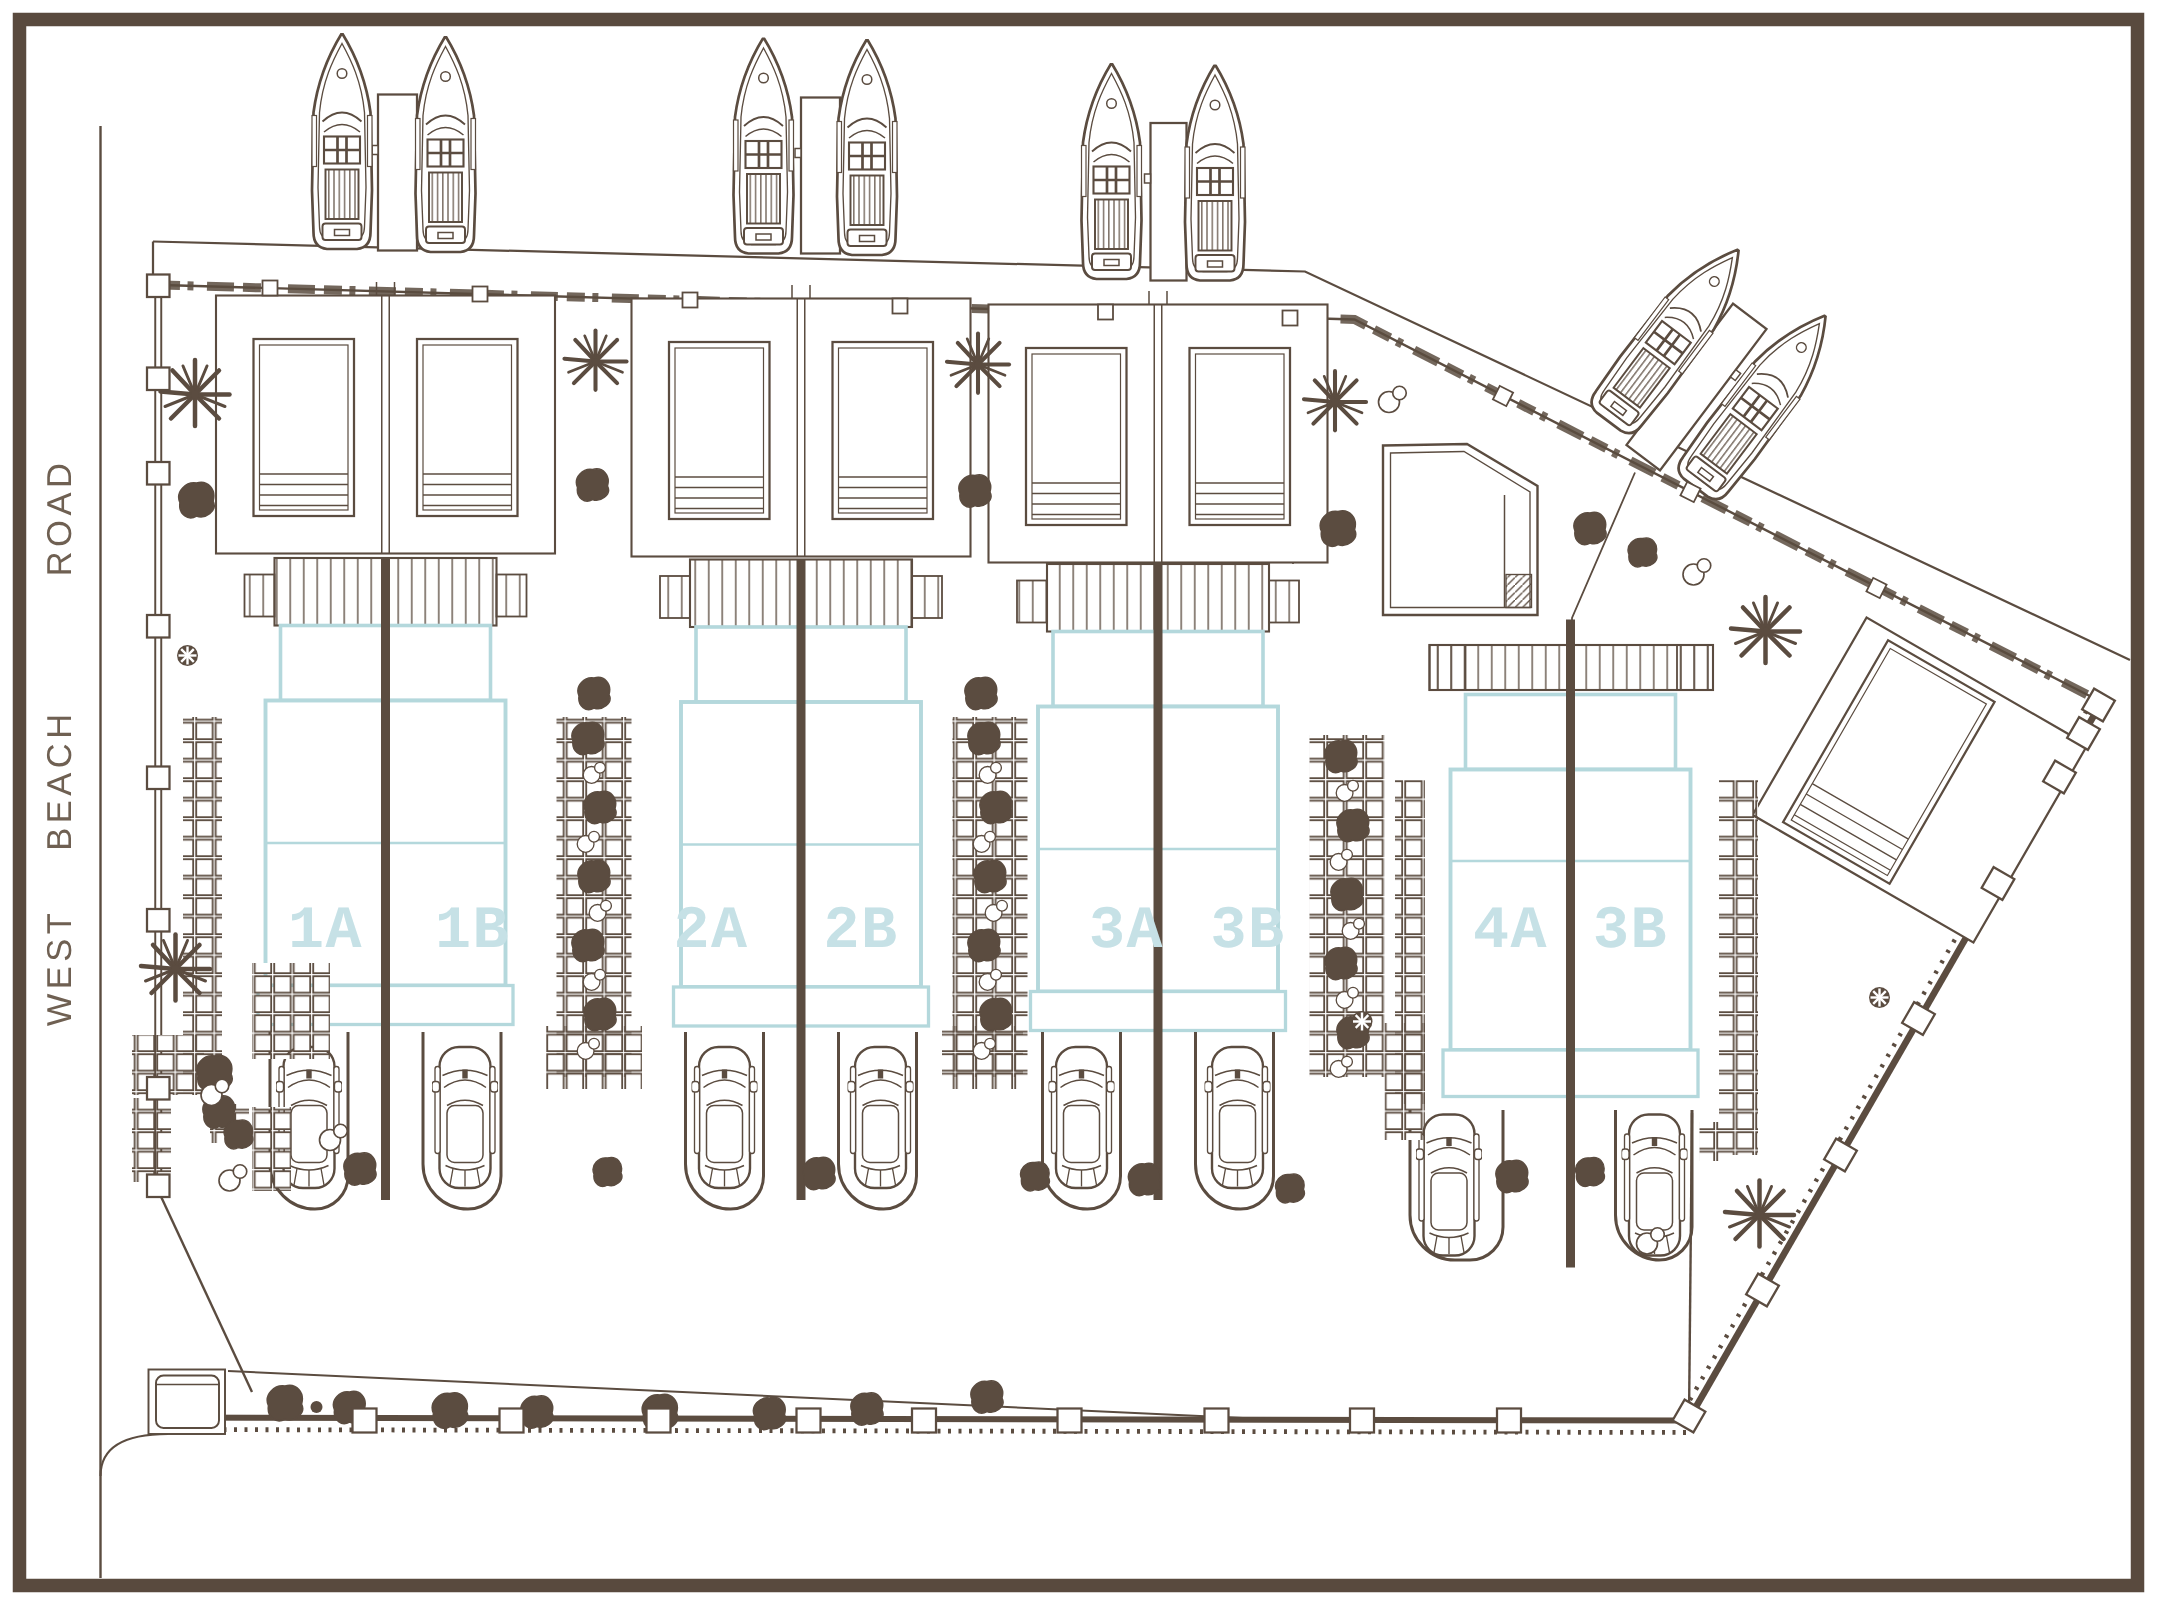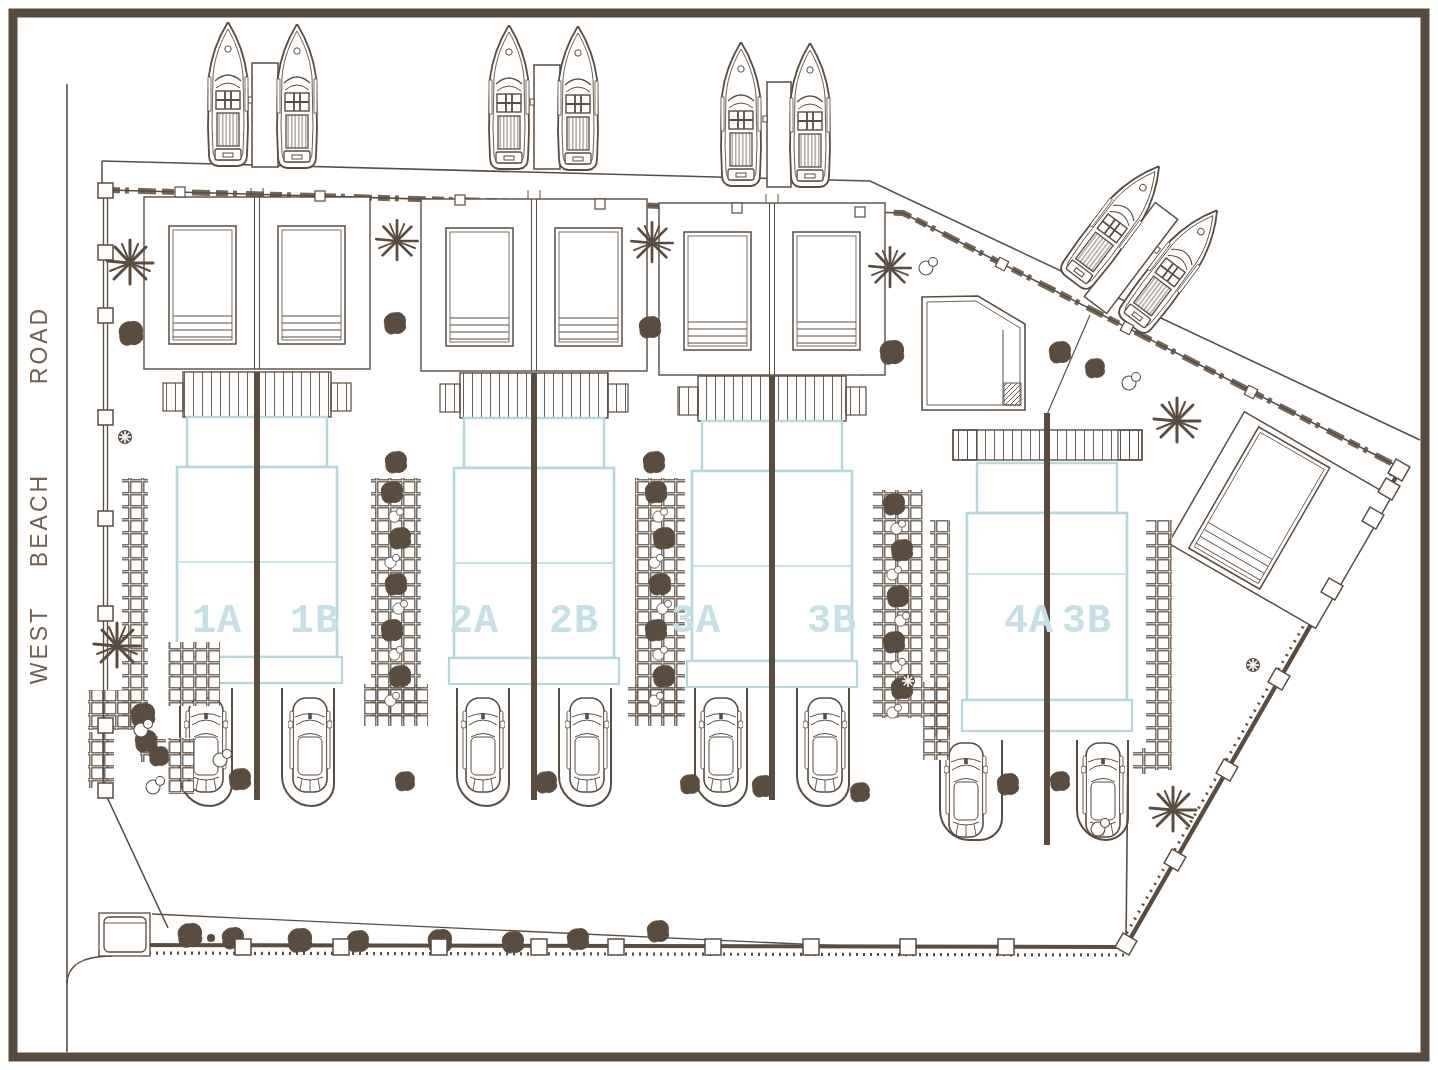--- a/index.html
+++ b/index.html
@@ -611,18 +611,18 @@
 
   <div class="roadword" style="top:631px;">WEST</div>
   <div class="roadword" style="top:506px;">BEACH</div>
   <div class="roadword" style="top:331px;">ROAD</div>
 
   <div id="labels">
       <div class="ulab" style="left: 185px;">1A</div>
       <div class="ulab" style="left: 276px; text-align: right;">1B</div>
       <div class="ulab" style="left: 442px;">2A</div>
       <div class="ulab" style="left: 542px; text-align: center;">2B</div>
-      <div class="ulab" style="left: 664px;">3A</div>
+      <div class="ulab" style="left: 719px;">3A</div>
       <div class="ulab" style="left: 800px;">3B</div>
-      <div class="ulab" style="left: 975px; margin-left: 22px;">4A</div>
+      <div class="ulab" style="left: 975px;">4A</div>
       <div class="ulab" style="left: 1055px;">3B</div>
     </div>
 </div>
 
 </body></html>

